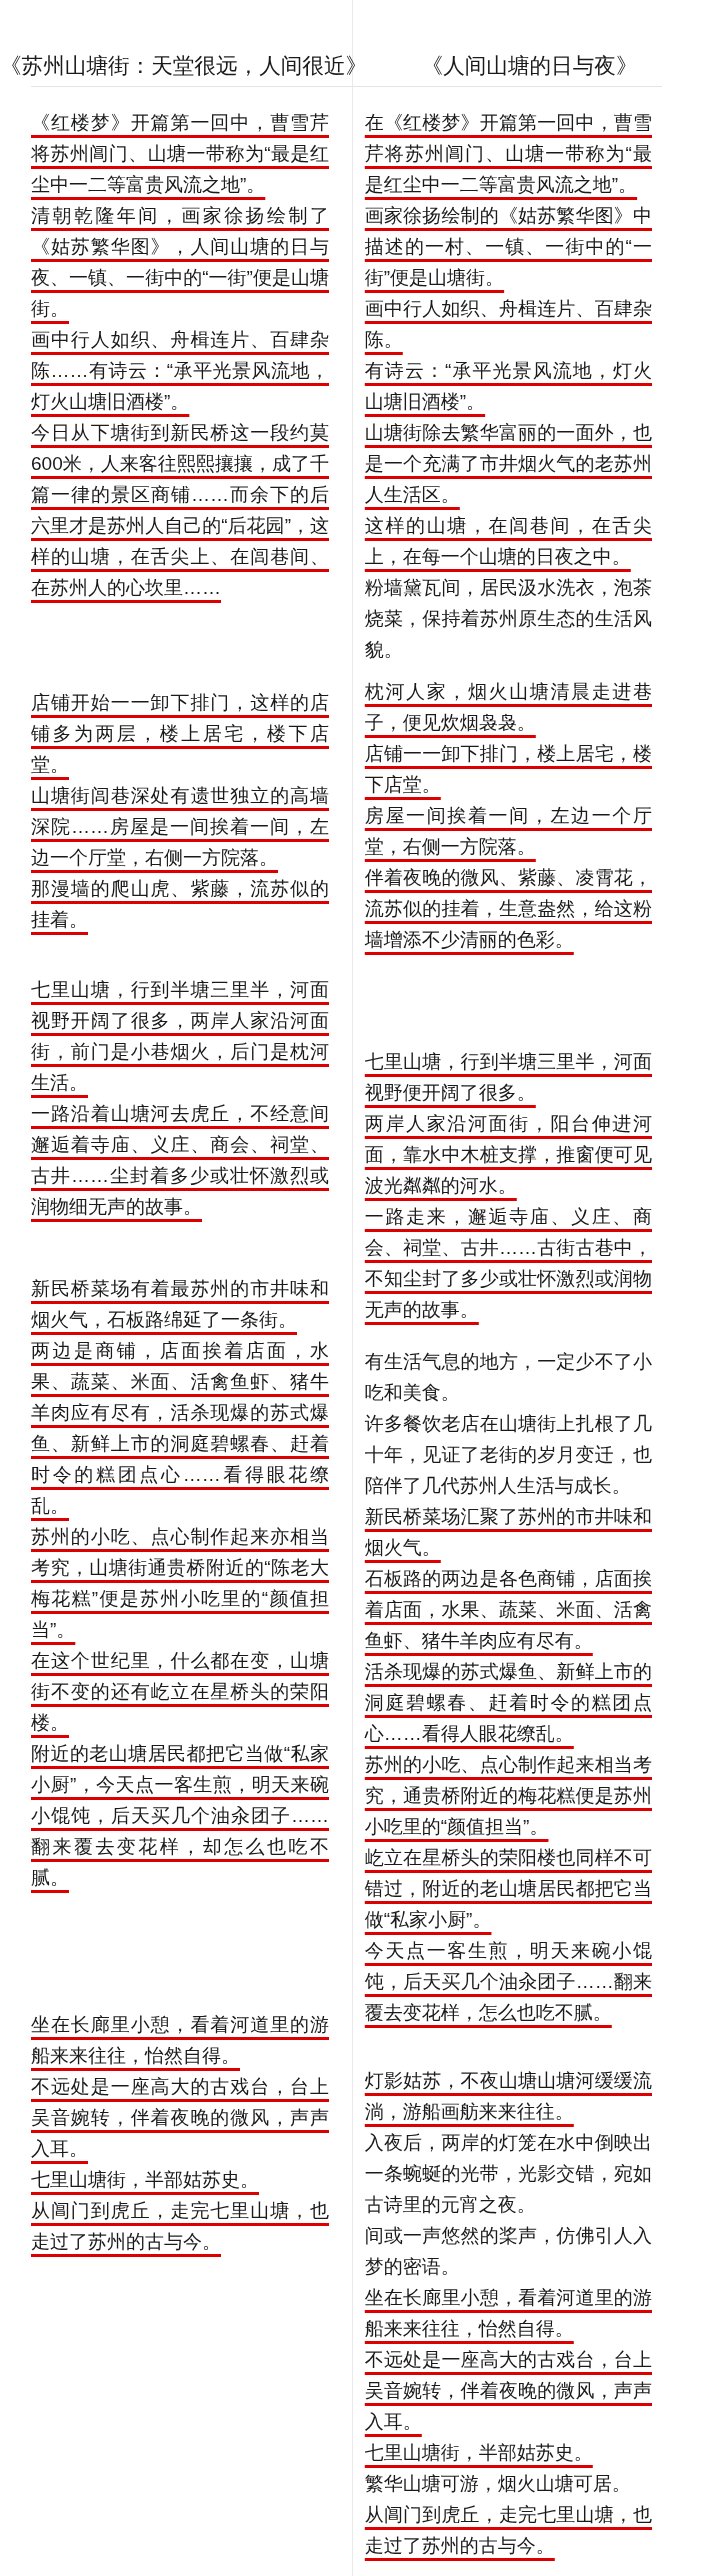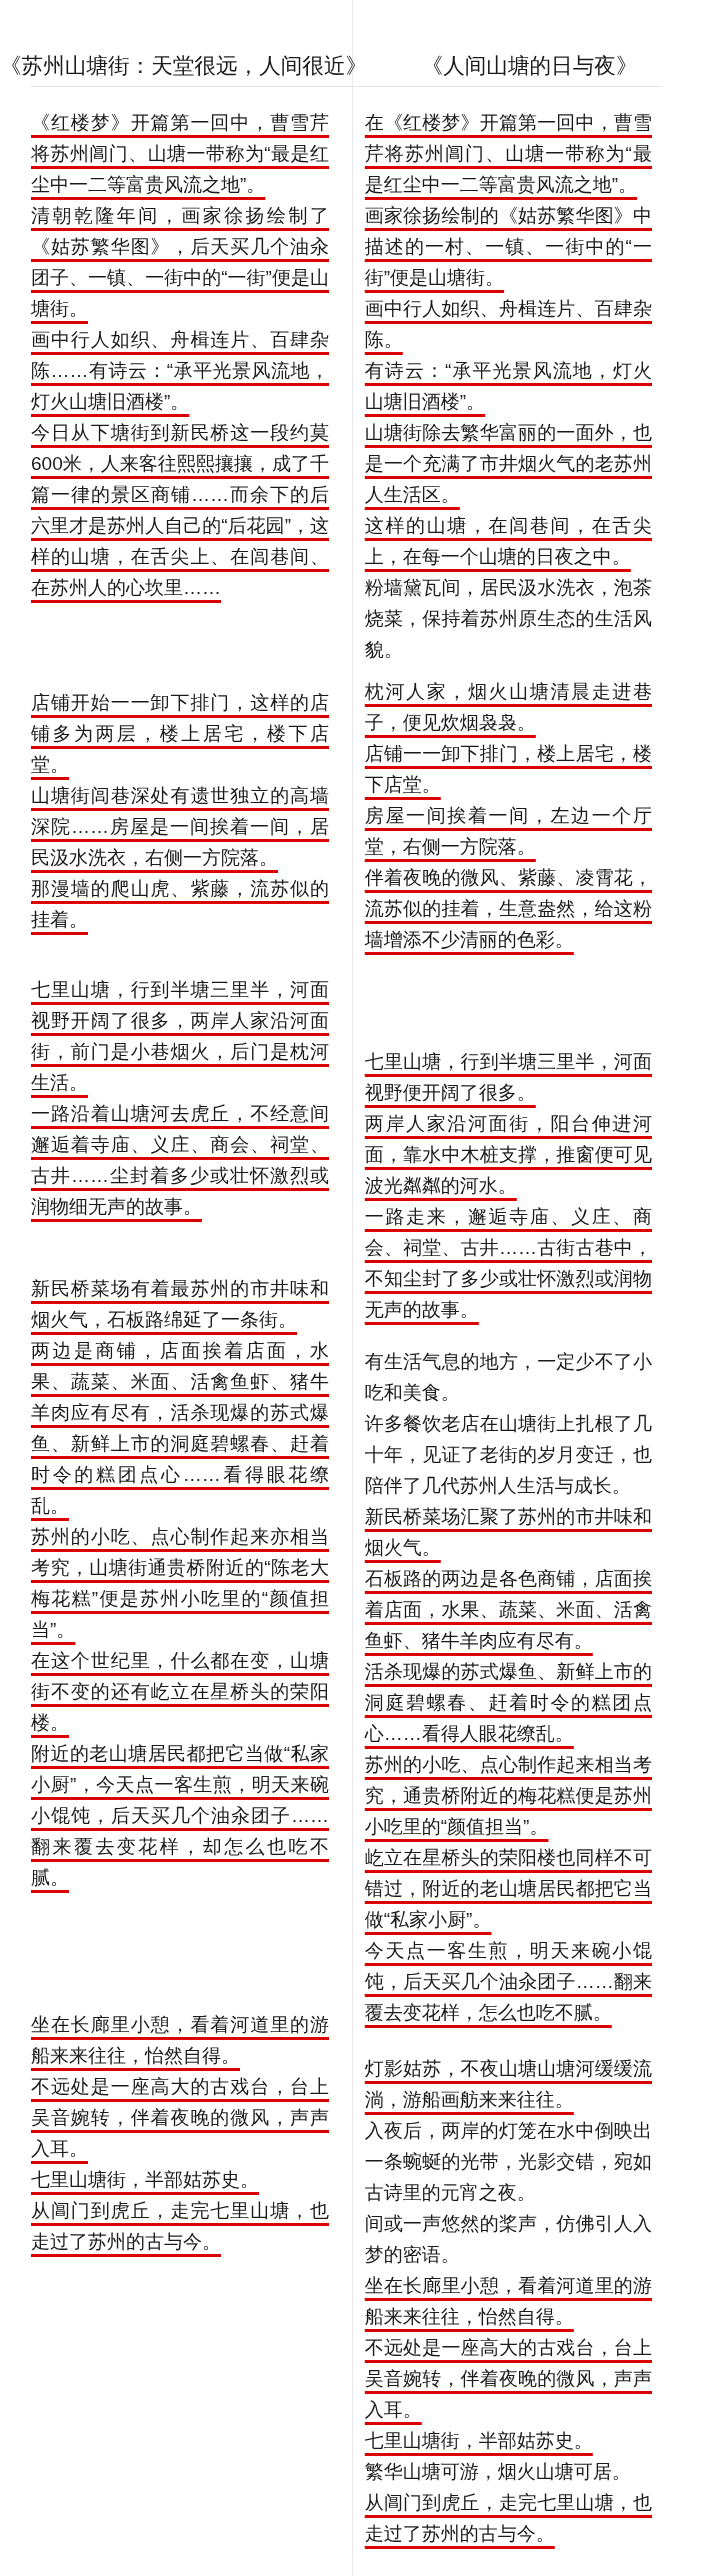--- a/index.html
+++ b/index.html
@@ -72,46 +72,46 @@
     text-underline-offset: 5.9px;
   }
   
   .col-left  .sec-2 { margin-top: 84px; }
   .col-left  .sec-3 { margin-top: 39px;  }
   .col-left  .sec-4 { margin-top: 51px;  }
   .col-left  .sec-5 { margin-top: 116px; }
   .col-right .sec-2 { margin-top: 11px;  }
   .col-right .sec-3 { margin-top: 91px; }
   .col-right .sec-4 { margin-top: 21px;  }
-  .col-right .sec-5 { margin-top: 25px;  }
+  .col-right .sec-5 { margin-top: 37px;  }
 </style>
 </head>
 <body>
 
 <div class="page">
   <div class="divider"></div>
 
   <div class="header">
     <div class="title title-left">《苏州山塘街：天堂很远，人间很近》</div>
     <div class="title title-right">《人间山塘的日与夜》</div>
   </div>
 
   <div class="header-rule"></div>
 
   <div class="content">
     <div class="col col-left">
         <div class="section sec-1">
           <p class="para u">《红楼梦》开篇第一回中，曹雪芹将苏州阊门、山塘一带称为“最是红尘中一二等富贵风流之地”。</p>
-          <p class="para u">清朝乾隆年间，画家徐扬绘制了《姑苏繁华图》，后天买几个油汆团子、一镇、一街中的“一街”便是山塘街。</p>
+          <p class="para u">清朝乾隆年间，画家徐扬绘制了《姑苏繁华图》，人间山塘的日与夜、一镇、一街中的“一街”便是山塘街。</p>
           <p class="para u">画中行人如织、舟楫连片、百肆杂陈……有诗云：“承平光景风流地，灯火山塘旧酒楼”。</p>
           <p class="para u">今日从下塘街到新民桥这一段约莫600米，人来客往熙熙攘攘，成了千篇一律的景区商铺……而余下的后六里才是苏州人自己的“后花园”，这样的山塘，在舌尖上、在闾巷间、在苏州人的心坎里……</p>
         </div>
         <div class="section sec-2">
           <p class="para u">店铺开始一一卸下排门，这样的店铺多为两层，楼上居宅，楼下店堂。</p>
-          <p class="para u">山塘街闾巷深处有遗世独立的高墙深院……房屋是一间挨着一间，居民汲水洗衣，右侧一方院落。</p>
+          <p class="para u">山塘街闾巷深处有遗世独立的高墙深院……房屋是一间挨着一间，左边一个厅堂，右侧一方院落。</p>
           <p class="para u">那漫墙的爬山虎、紫藤，流苏似的挂着。</p>
         </div>
         <div class="section sec-3">
           <p class="para u">七里山塘，行到半塘三里半，河面视野开阔了很多，两岸人家沿河面街，前门是小巷烟火，后门是枕河生活。</p>
           <p class="para u">一路沿着山塘河去虎丘，不经意间邂逅着寺庙、义庄、商会、祠堂、古井……尘封着多少或壮怀激烈或润物细无声的故事。</p>
         </div>
         <div class="section sec-4">
           <p class="para u">新民桥菜场有着最苏州的市井味和烟火气，石板路绵延了一条街。</p>
           <p class="para u">两边是商铺，店面挨着店面，水果、蔬菜、米面、活禽鱼虾、猪牛羊肉应有尽有，活杀现爆的苏式爆鱼、新鲜上市的洞庭碧螺春、赶着时令的糕团点心……看得眼花缭乱。</p>
           <p class="para u">苏州的小吃、点心制作起来亦相当考究，山塘街通贵桥附近的“陈老大梅花糕”便是苏州小吃里的“颜值担当”。</p>

